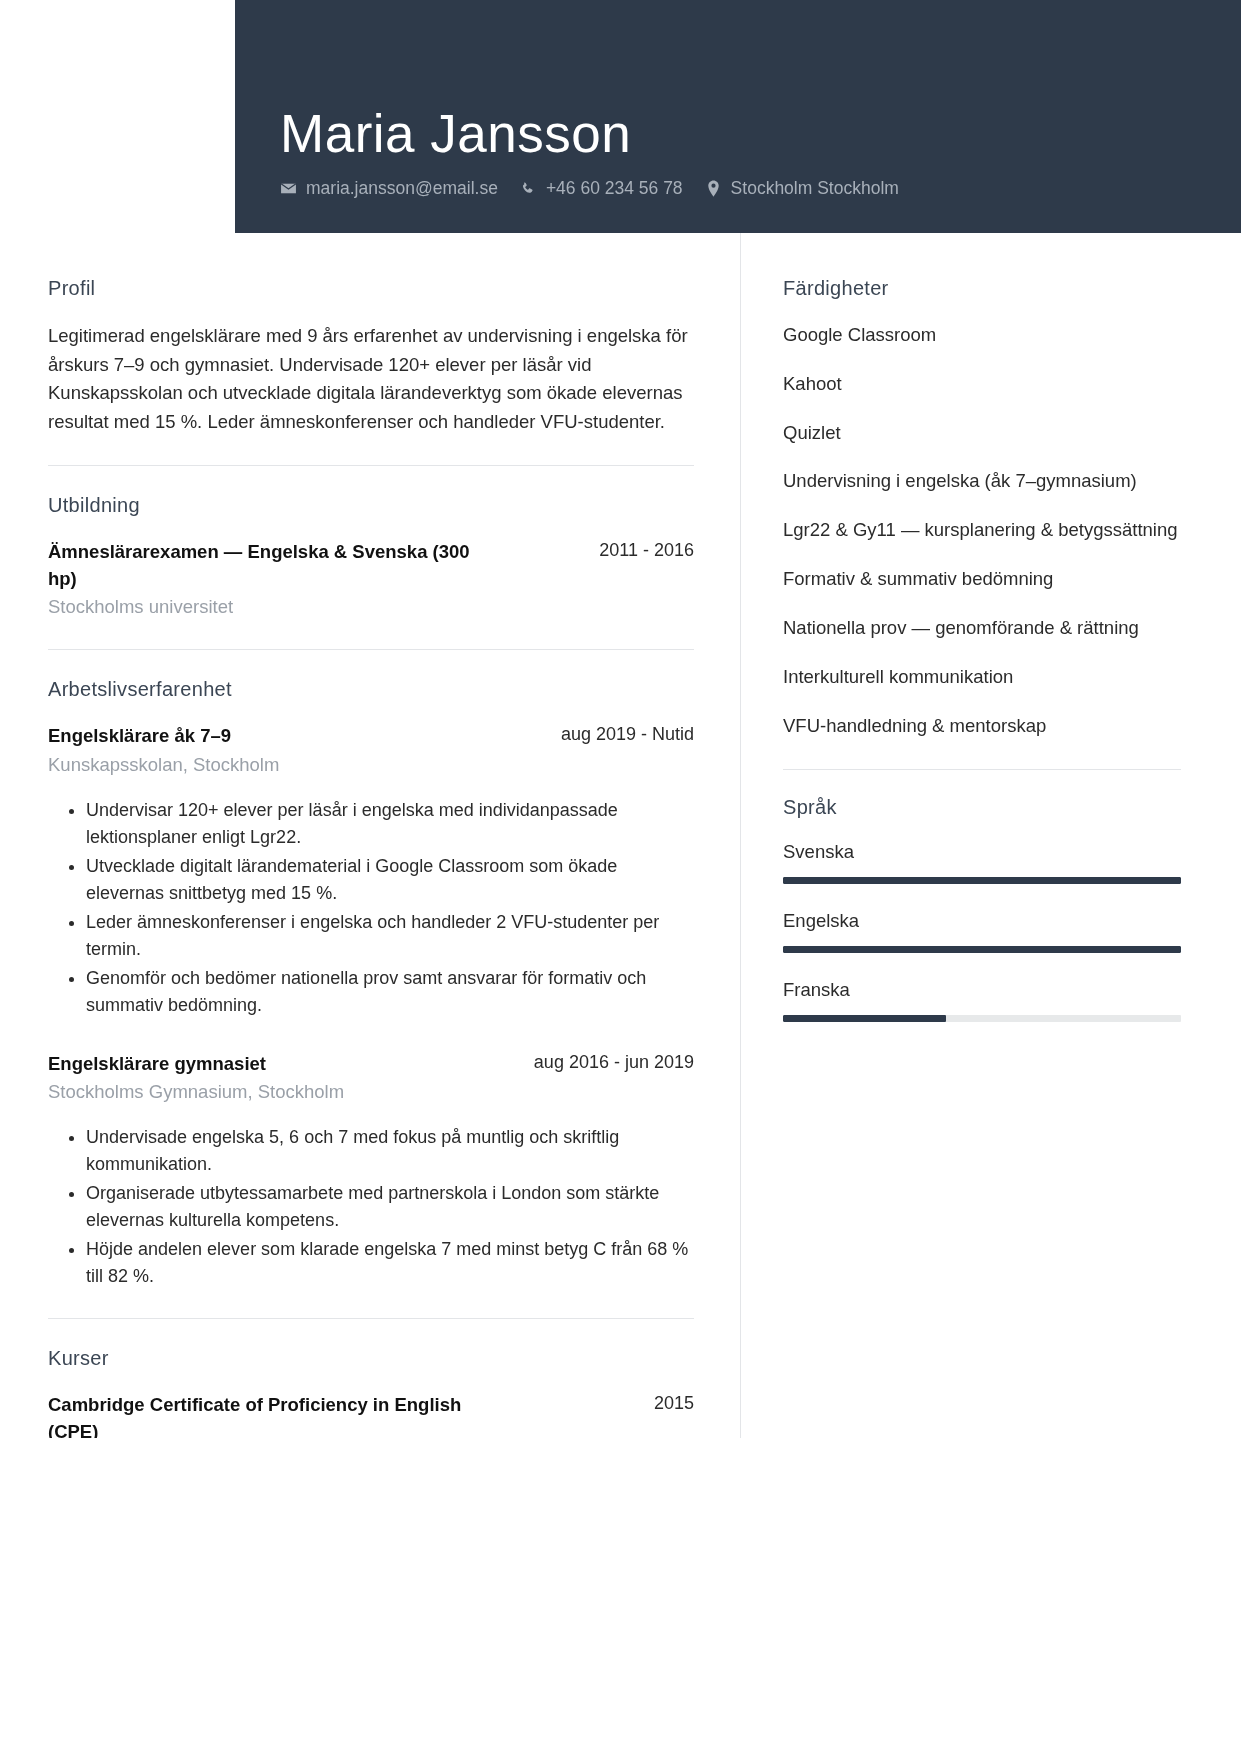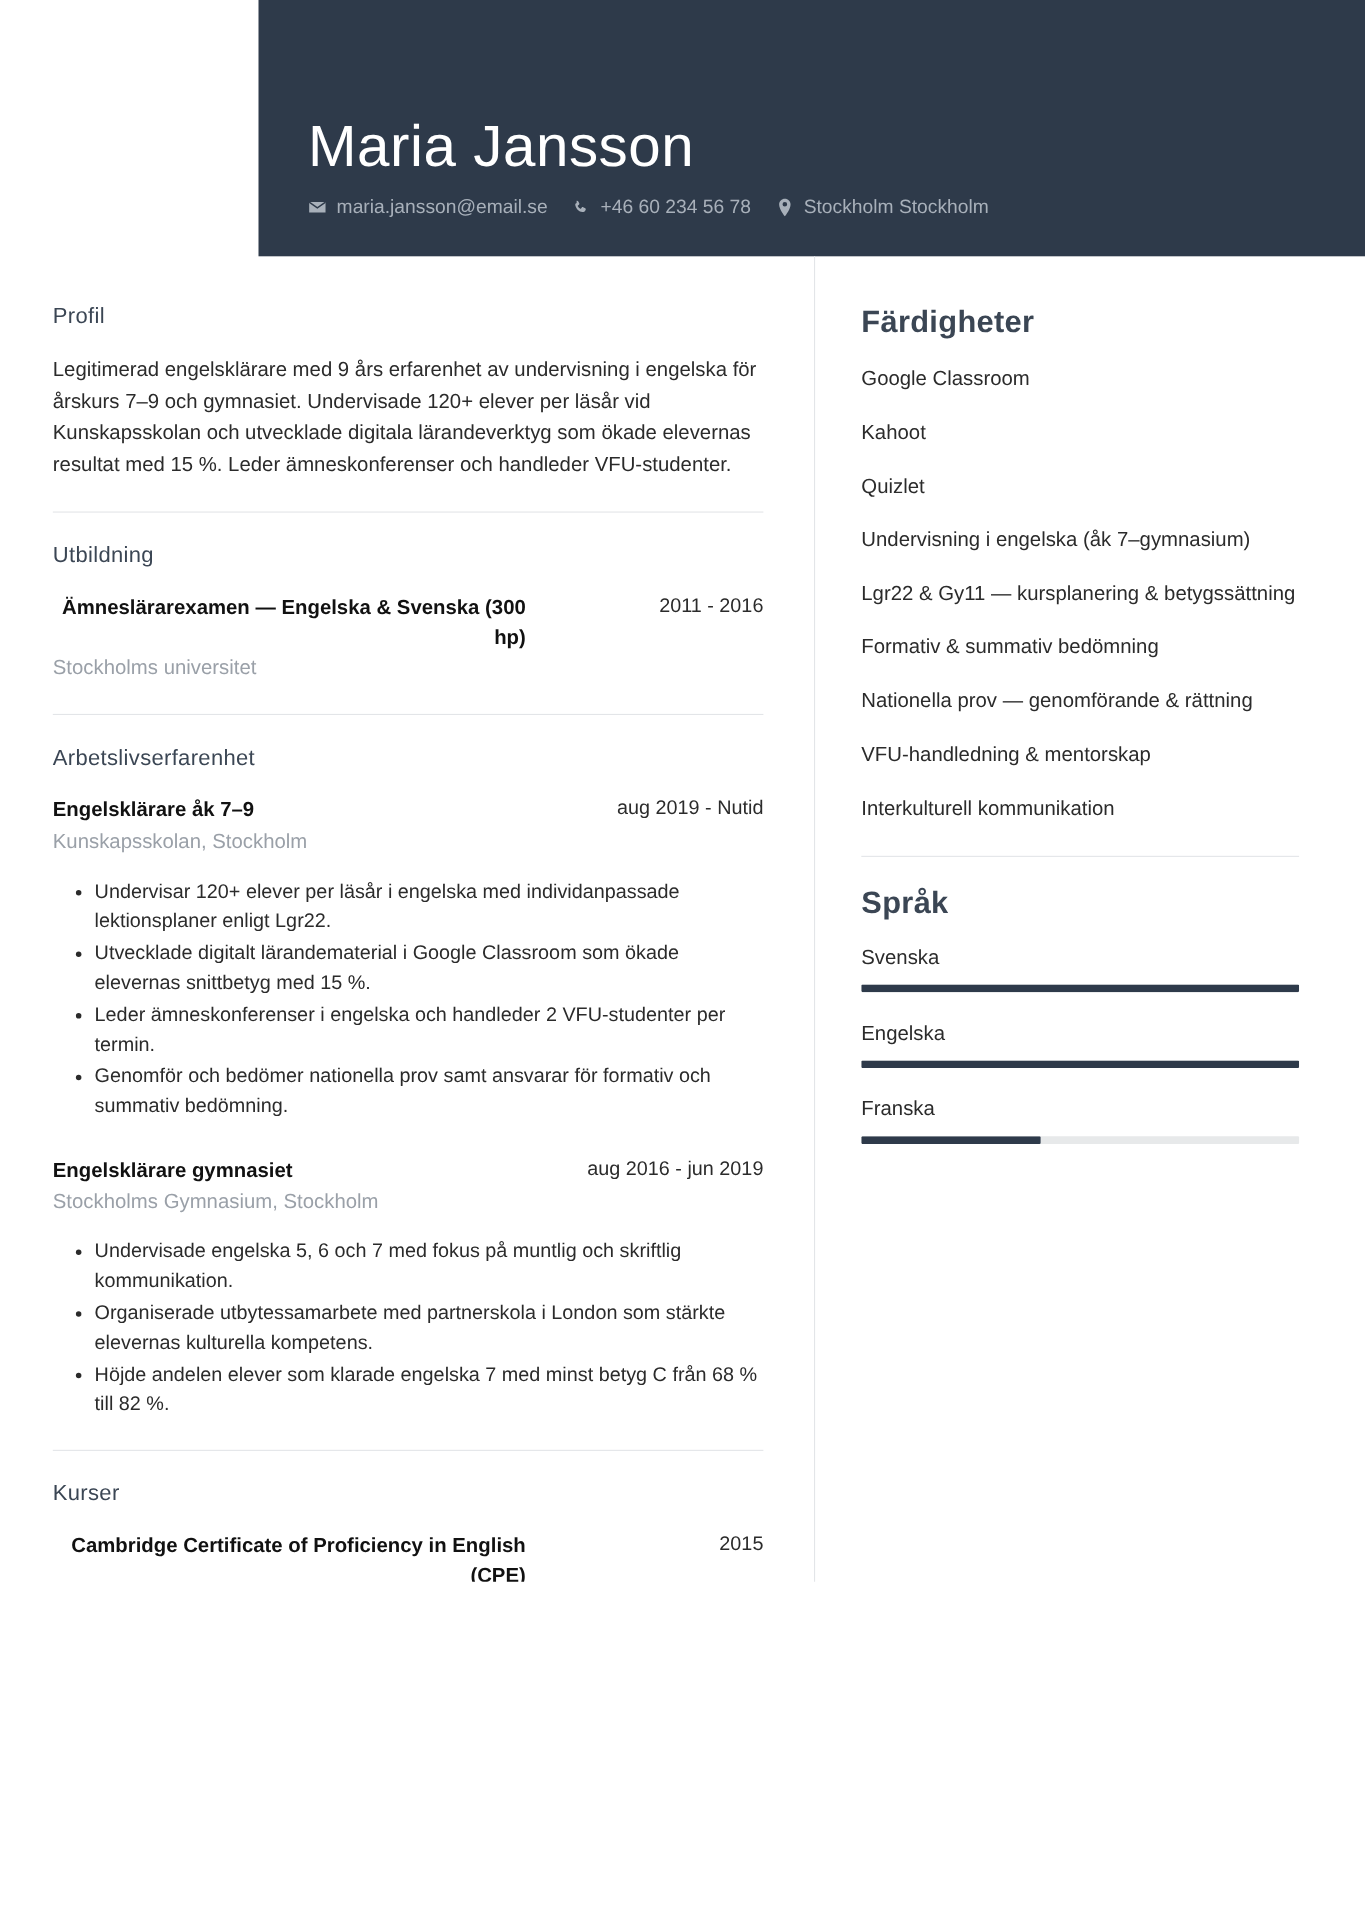--- a/index.html
+++ b/index.html
@@ -105,21 +105,20 @@
     font-weight: 300;
   }
 
   
   .entry { margin-bottom: 4px; }
   .entry-head {
     display: flex;
     justify-content: space-between;
     align-items: flex-start;
     gap: 10px;
-    text-align: right;
   }
   .entry-title {
     font-size: 18.5px;
     font-weight: 700;
     color: #111111;
     line-height: 1.45;
     max-width: 430px;
   }
   .entry-date {
     font-size: 18px;
@@ -144,22 +143,22 @@
     font-weight: 400;
     line-height: 1.5;
     color: #2b2b2b;
     margin-bottom: 2px;
   }
   .job-block { margin-bottom: 32px; }
   .job-block:last-child { margin-bottom: 0; }
 
   
   .side-title {
-    font-size: 28px;
-    font-weight: 700;
+    font-size: 20px;
+    font-weight: 400;
     color: #3b4654;
     letter-spacing: 0.3px;
     margin-bottom: 22px;
   }
   .skill-item {
     font-size: 18.5px;
     font-weight: 300;
     color: #2b2b2b;
     line-height: 1.45;
     margin-bottom: 22px;
@@ -306,22 +305,22 @@
 
       <div class="section">
         <div class="side-title">Färdigheter</div>
         <div class="skill-item">Google Classroom</div>
         <div class="skill-item">Kahoot</div>
         <div class="skill-item">Quizlet</div>
         <div class="skill-item">Undervisning i engelska (åk 7–gymnasium)</div>
         <div class="skill-item">Lgr22 &amp; Gy11 — kursplanering &amp; betygssättning</div>
         <div class="skill-item">Formativ &amp; summativ bedömning</div>
         <div class="skill-item">Nationella prov — genomförande &amp; rättning</div>
+        <div class="skill-item">Interkulturell kommunikation</div>
         <div class="skill-item">VFU-handledning &amp; mentorskap</div>
-        <div class="skill-item">Interkulturell kommunikation</div>
       </div>
 
       <div class="side-divider"></div>
 
       <div class="section">
         <div class="side-title">Språk</div>
 
         <div class="lang-item">
           <div class="lang-name">Svenska</div>
           <div class="lang-track">

